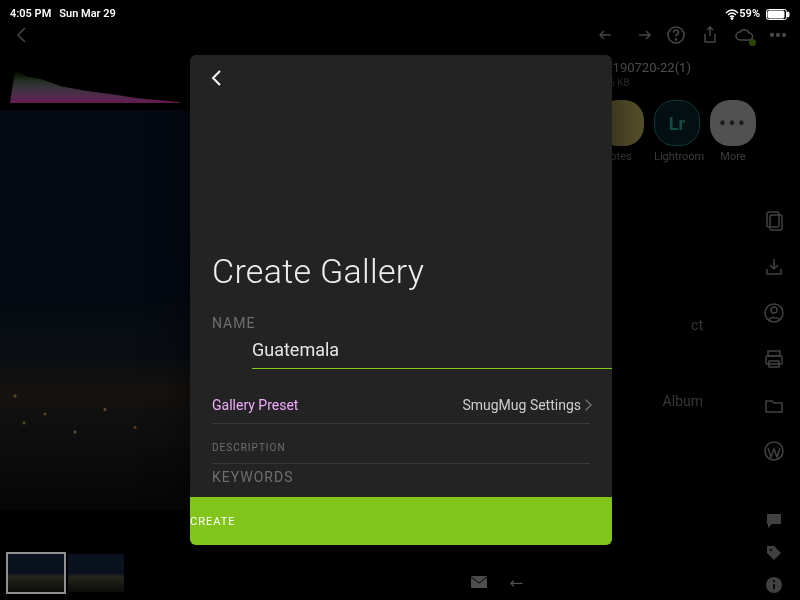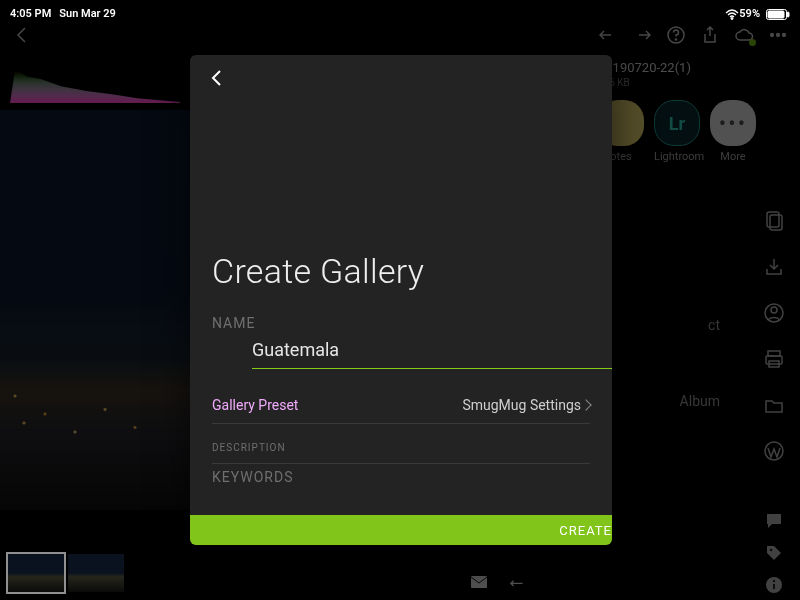--- a/index.html
+++ b/index.html
@@ -61,21 +61,21 @@
   
   .right-rail { position:absolute; top:210px; right:6px; width:40px; display:flex; flex-direction:column; align-items:center; gap:24px; opacity:.35;}
   .right-rail .ri{ width:22px;height:22px; color:#bbb;}
   .right-rail .ri svg{stroke:#bbb; fill:none; stroke-width:1.5;}
 
   .right-rail2 { position:absolute; bottom:6px; right:6px; width:40px; display:flex; flex-direction:column; align-items:center; gap:14px; opacity:.35;}
   .right-rail2 .ri{ width:18px;height:18px;}
   .right-rail2 .ri svg{fill:#bbb;}
 
   
-  .bg-label { position:absolute; right:80px; color:#9a9a9a; font-size:14px; opacity:.35;}
+  .bg-label { position:absolute; right:97px; color:#9a9a9a; font-size:14px; opacity:.35;}
   .bg-label.sel{ top:317px; }
   .bg-label.alb{ top:393px; }
 
   
   .bottom-icons{ position:absolute; bottom:8px; left:50%; transform:translateX(70px); display:flex; gap:22px; opacity:.4;}
   .bottom-icons .bi{width:18px;height:18px;}
   .bottom-icons svg{fill:#ccc;}
 
   
   .modal { position:absolute; top:55px; left:190px; width:422px; height:490px; background:#232323; border-radius:6px; display:flex; flex-direction:column; box-shadow:0 10px 40px rgba(0,0,0,.6);}
@@ -84,21 +84,21 @@
   .back-btn svg{stroke:#fff; stroke-width:2; fill:none;}
   .modal-body { flex:1; padding:0 22px; overflow:hidden; display:flex; flex-direction:column;}
   .modal-title { font-size:34px; font-weight:300; color:#eee; margin-top:150px; margin-bottom:24px; letter-spacing:.3px;}
   .field-label { font-size:14px; letter-spacing:1px; color:#6f6f6f; margin-bottom:6px;}
   .text-input { background:transparent; border:none; border-bottom:1px solid #84cc16; color:#e6e6e6; font-size:18px; padding:2px 0 8px 0; width:100%; outline:none; margin-bottom:18px;margin-left:40px;}
   .row { display:flex; align-items:center; justify-content:space-between; border-bottom:1px solid #3a3a3a; padding:10px 0; margin-bottom:18px; cursor:pointer;}
   .row .lbl{ color:#f0abfc; font-size:14px;}
   .row .val{ color:#cfcfcf; font-size:14px; display:flex; align-items:center; gap:1px;}
   .chev{ width:8px;height:8px;border-top:1.5px solid #888;border-right:1.5px solid #888; transform:rotate(45deg);}
   .section-label{ font-size:10px; letter-spacing:1px; color:#6f6f6f; border-bottom:1px solid #3a3a3a; padding-bottom:10px; margin-bottom:5px;}
-  .create-btn{ height:30px; background:#82c51a; color:#fff; font-size:13px; letter-spacing:1px; display:flex; align-items:center; justify-content:flex-end; cursor:pointer; border-bottom-left-radius:6px;border-bottom-right-radius:6px;}
+  .create-btn{ height:48px; background:#82c51a; color:#fff; font-size:11px; letter-spacing:1px; display:flex; align-items:center; justify-content:flex-start; cursor:pointer; border-bottom-left-radius:6px;border-bottom-right-radius:6px;}
 </style>
 </head>
 <body>
 
 <div class="statusbar">
   <span>4:05 PM</span>
   <span style="width:8px"></span>
   <span>Sun Mar 29</span>
   <span class="spacer"></span>
   <span class="wifi">

